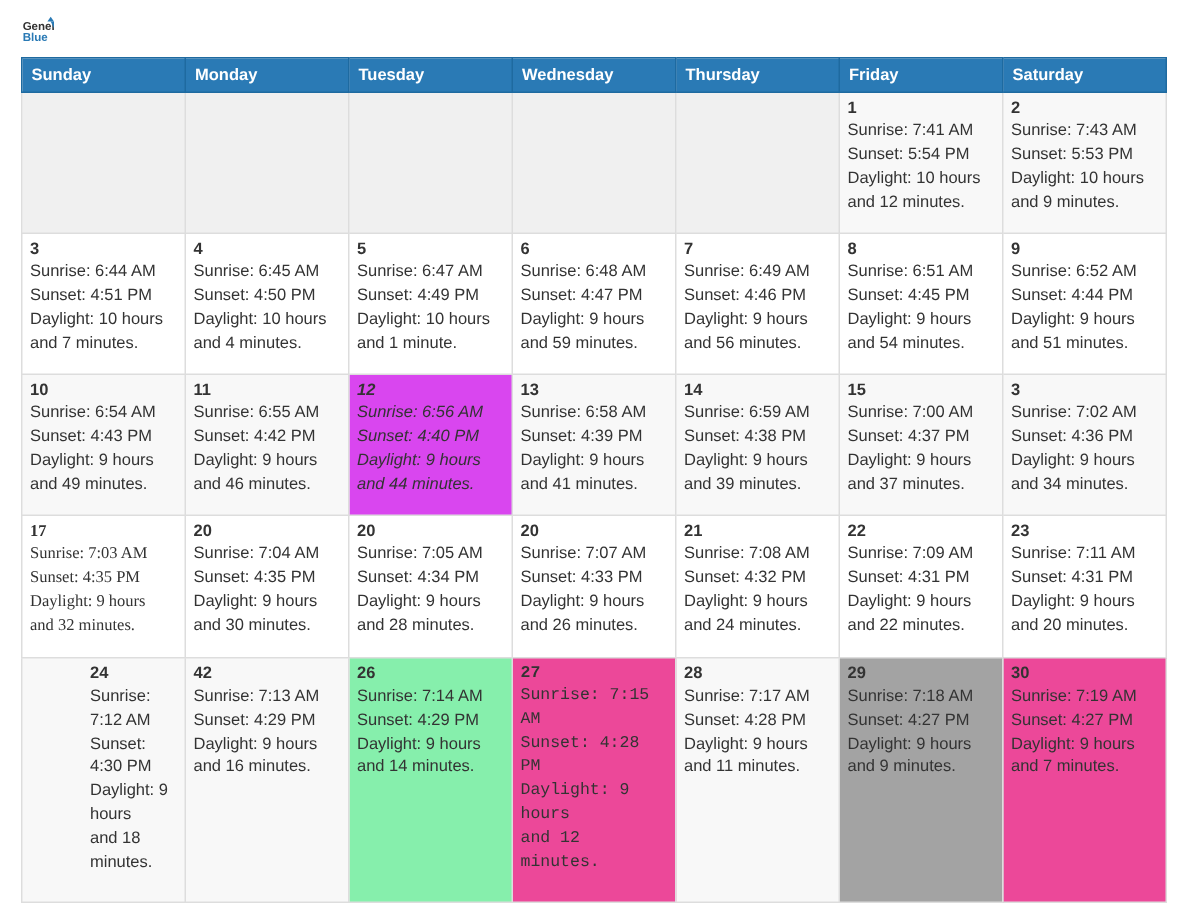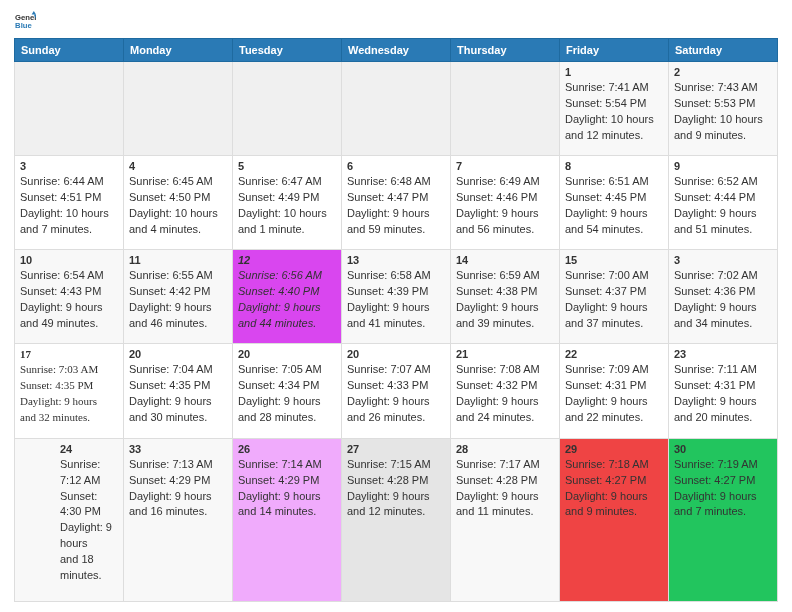--- a/index.html
+++ b/index.html
@@ -227,39 +227,39 @@
             <span class="day-number">23</span>
             <div class="day-info">Sunrise: 7:11 AM<br>Sunset: 4:31 PM<br>Daylight: 9 hours<br>and 20 minutes.</div>
           </td>
         </tr>
         <tr>
           <td style="background: rgb(248, 248, 248); padding-left: 45px;">
             <span class="day-number">24</span>
             <div class="day-info">Sunrise: 7:12 AM<br>Sunset: 4:30 PM<br>Daylight: 9 hours<br>and 18 minutes.</div>
           </td>
           <td style="background: rgb(248, 248, 248);">
-            <span class="day-number">33</span>
+            <span class="day-number">42</span>
             <div class="day-info">Sunrise: 7:13 AM<br>Sunset: 4:29 PM<br>Daylight: 9 hours<br>and 16 minutes.</div>
           </td>
-          <td style="background: #f0abfc;">
+          <td style="background: #86efac;">
             <span class="day-number">26</span>
             <div class="day-info">Sunrise: 7:14 AM<br>Sunset: 4:29 PM<br>Daylight: 9 hours<br>and 14 minutes.</div>
           </td>
-          <td style="background: #e5e5e5;">
+          <td style="background: #ec4899; font-family: Liberation Mono, monospace;">
             <span class="day-number">27</span>
             <div class="day-info">Sunrise: 7:15 AM<br>Sunset: 4:28 PM<br>Daylight: 9 hours<br>and 12 minutes.</div>
           </td>
           <td style="background: rgb(248, 248, 248);">
             <span class="day-number">28</span>
             <div class="day-info">Sunrise: 7:17 AM<br>Sunset: 4:28 PM<br>Daylight: 9 hours<br>and 11 minutes.</div>
           </td>
-          <td style="background: #ef4444;">
+          <td style="background: #a3a3a3;">
             <span class="day-number">29</span>
             <div class="day-info">Sunrise: 7:18 AM<br>Sunset: 4:27 PM<br>Daylight: 9 hours<br>and 9 minutes.</div>
           </td>
-          <td style="background: #22c55e;">
+          <td style="background: #ec4899;">
             <span class="day-number">30</span>
             <div class="day-info">Sunrise: 7:19 AM<br>Sunset: 4:27 PM<br>Daylight: 9 hours<br>and 7 minutes.</div>
           </td>
         </tr>
       </tbody>
   </table>
 </div>
 
 </body></html>

